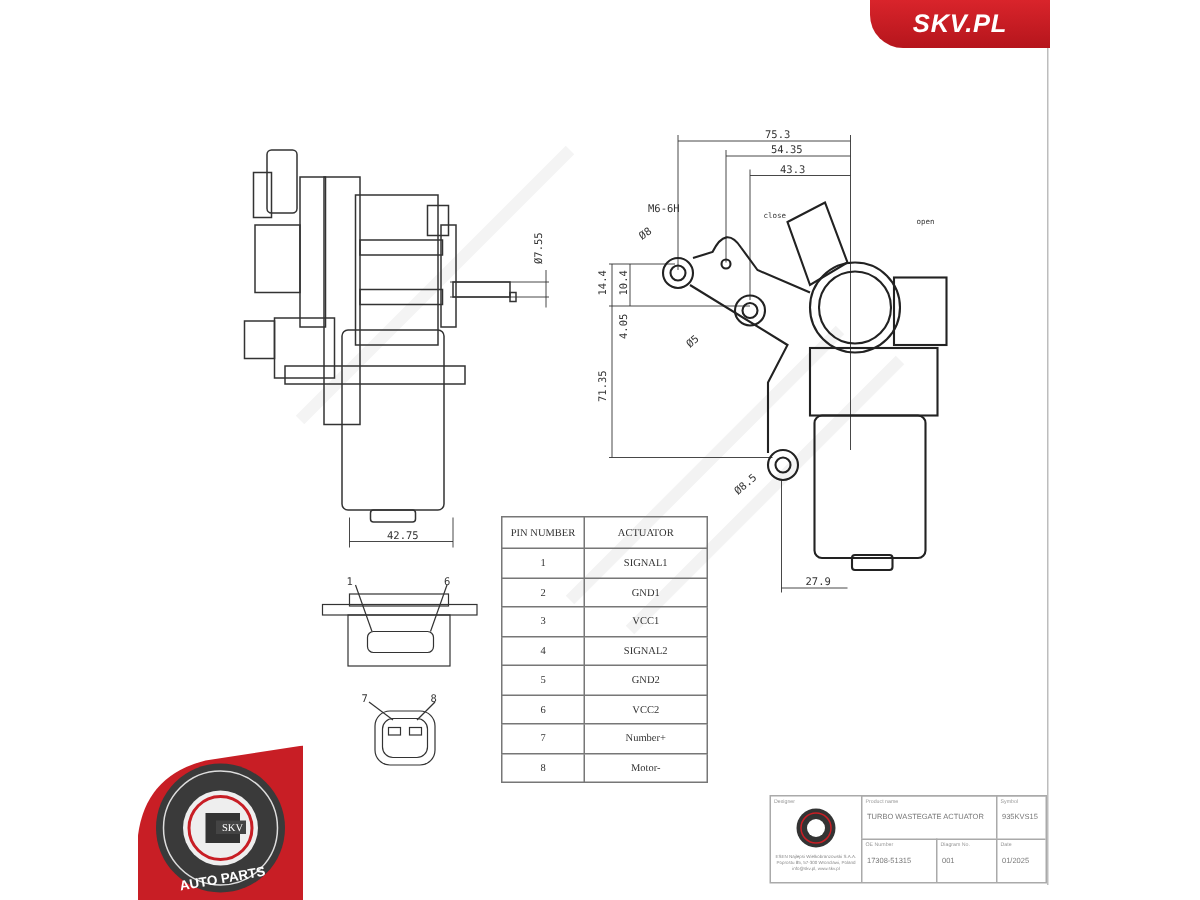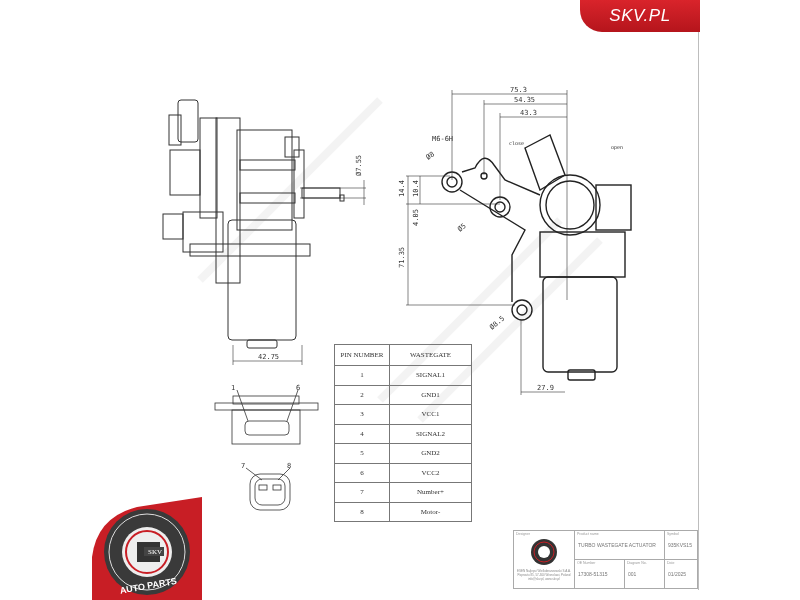--- a/index.html
+++ b/index.html
@@ -1,20 +1,20 @@
 <!DOCTYPE html>
 <html><head>
 <meta charset="utf-8">
 <style>
   html,body{margin:0;padding:0;background:#fff;}
   body{width:800px;height:600px;position:relative;overflow:hidden;font-family:"DejaVu Sans Mono",monospace;color:#2a2a2a;}
   .sheet{position:absolute;left:0;top:0;width:800px;height:600px;}
   .frame{position:absolute;left:130px;top:0;width:568px;height:590px;border-right:1px solid #bdbdbd;}
   .brand-tab{position:absolute;left:580px;top:0;width:120px;height:32px;background:linear-gradient(180deg,#d9242b,#b5151c);border-bottom-left-radius:22px;display:flex;align-items:center;justify-content:center;}
-  .brand-tab span{color:#fff;font-family:"Liberation Sans",sans-serif;font-weight:normal;font-style:italic;font-size:17px;letter-spacing:0.5px;}
+  .brand-tab span{color:#fff;font-family:"Liberation Sans",sans-serif;font-weight:bold;font-style:italic;font-size:17px;letter-spacing:0.5px;}
   svg.drawing{position:absolute;left:0;top:0;}
   .pin-table{position:absolute;left:334px;top:344px;width:138px;border-collapse:collapse;font-size:7px;font-family:Liberation Serif, serif;color:#333;}
   .pin-table td,.pin-table th{border:1px solid #777;height:18.5px;text-align:center;font-weight:normal;padding:0;}
   .pin-table th{height:20px;}
   .pin-table .c1{width:54px;}
   .title-block{position:absolute;left:513px;top:530px;width:183px;height:57px;border:1px solid #aaa;font-family:"Liberation Sans",sans-serif;color:#666;}
   .tb-cell{position:absolute;border-left:1px solid #aaa;border-top:1px solid #aaa;box-sizing:border-box;}
   .tb-lbl{position:absolute;left:2px;top:1px;font-size:3.5px;color:#999;}
   .tb-val{position:absolute;left:3px;top:11px;font-size:5px;color:#777;white-space:nowrap;}
   .tb-logo{position:absolute;left:0;top:0;width:60px;height:57px;}
@@ -136,21 +136,21 @@
     <text class="dim" x="404" y="268" transform="rotate(-90 404 268)">71.35</text>
     <text class="dim" x="460" y="232" transform="rotate(-40 460 232)">Ø5</text>
     <text class="dim" x="492" y="330" transform="rotate(-40 492 330)">Ø8.5</text>
     <text class="dim" x="537" y="390">27.9</text>
   </svg>
 
   <table class="pin-table">
     <tbody>
         <tr>
       <th class="c1">PIN NUMBER</th>
-      <th>WASTEGATE</th>
+      <th>ACTUATOR</th>
     </tr>
     <tr>
           <td>1</td>
           <td>SIGNAL1</td>
         </tr>
     <tr>
           <td>2</td>
           <td>GND1</td>
         </tr>
     <tr>

